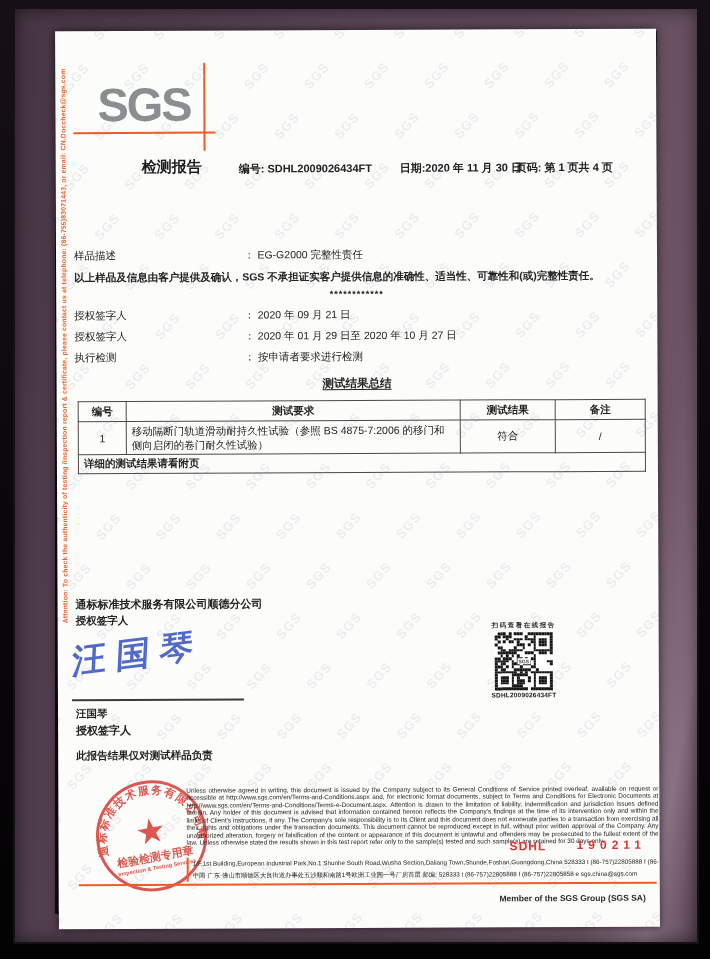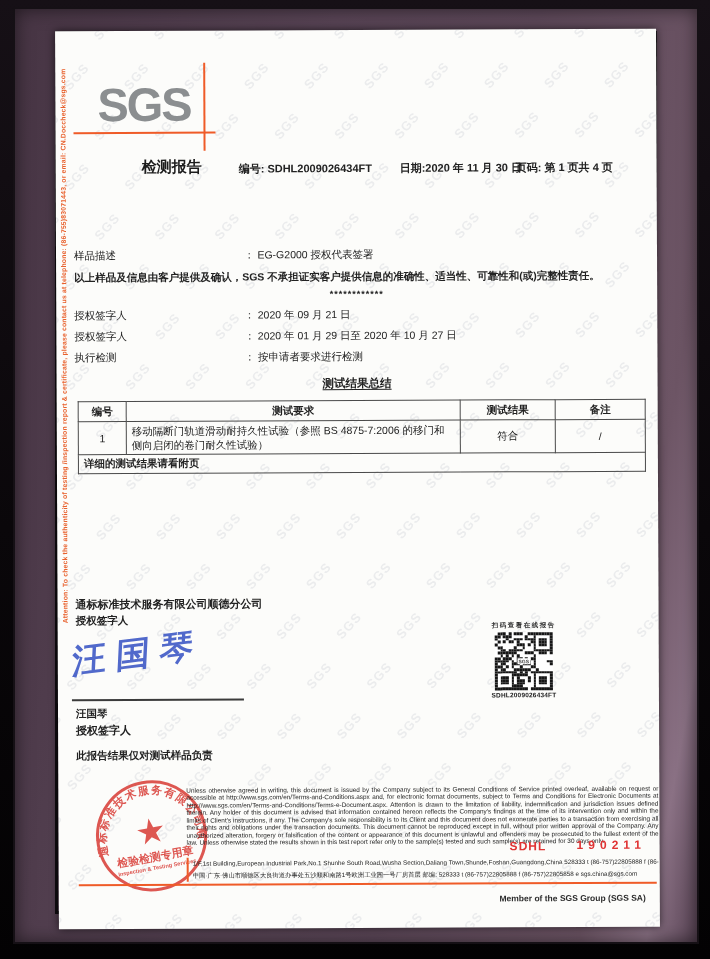--- a/index.html
+++ b/index.html
@@ -315,21 +315,21 @@
   <div class="logo-text">SGS</div>
 
   <div class="hdr-title">检测报告</div>
   <div class="hdr-no">编号: SDHL2009026434FT</div>
   <div class="hdr-date">日期:2020 年 11 月 30 日</div>
   <div class="hdr-page">页码: 第 1 页共 4 页</div>
 
 
   <div class="info-row row-sample">
     <span>样品描述</span>
-    <span class="val">： EG-G2000 授权代表签署</span>
+    <span class="val">： EG-G2000 完整性责任</span>
   </div>
   <div class="note-line">以上样品及信息由客户提供及确认，SGS 不承担证实客户提供信息的准确性、适当性、可靠性和(或)完整性责任。</div>
   <div class="stars">************</div>
   <div class="info-row row-received">
     <span>授权签字人</span>
     <span class="val">： 2020 年 09 月 21 日</span>
   </div>
   <div class="info-row row-tested">
     <span>授权签字人</span>
     <span class="val">： 2020 年 01 月 29 日至 2020 年 10 月 27 日</span>

